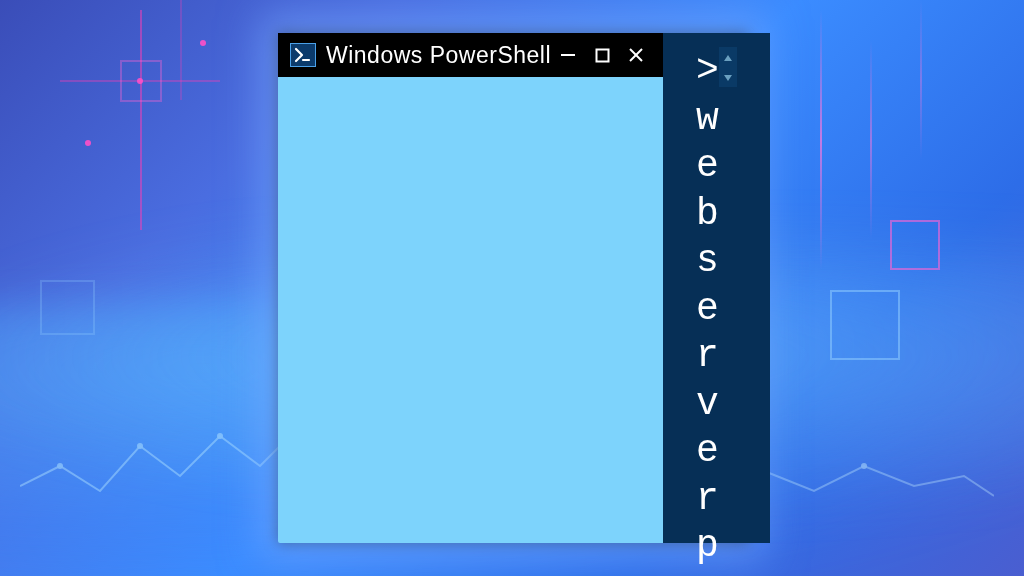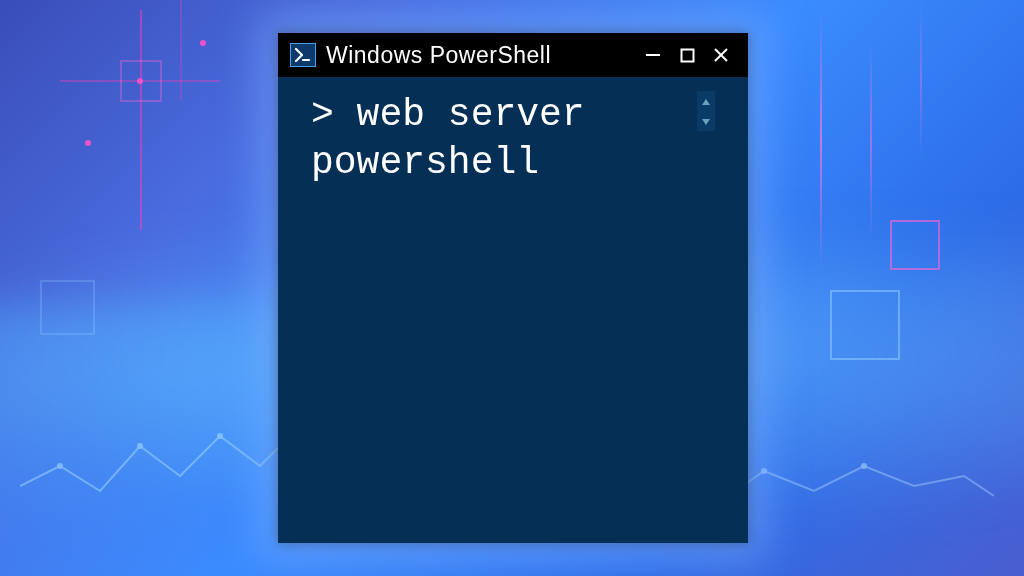--- a/index.html
+++ b/index.html
@@ -33,24 +33,24 @@
     .sq { position: absolute; border: 2px solid rgba(255,100,210,0.6); }
     .sq-b { position: absolute; border: 2px solid rgba(150,210,255,0.5); }
     .streak { position: absolute; width: 2px; background: linear-gradient(to bottom, rgba(255,120,220,0) 0%, rgba(255,120,220,0.7) 50%, rgba(255,120,220,0) 100%); }
     .chart-line { position: absolute; width: 440px; height: 120px; bottom: 60px; left: 20px; opacity: 0.55; }
     .chart-line2 { position: absolute; width: 380px; height: 100px; bottom: 40px; right: 30px; opacity: 0.5; }
 
     .window {
       position: absolute;
       left: 278px; top: 33px;
       width: 470px; height: 510px;
-      background: #b91c1c;
+      background: #7dd3fc;
       box-shadow: 0 0 40px 18px rgba(120,170,255,0.55), 0 0 14px rgba(0,0,0,0.6);
       border-radius: 2px;
-      display: flex; flex-direction: column;
+      display: flex; flex-direction: row;
     }
     .titlebar {
       height: 44px;
       background: #000;
       display: flex; align-items: center;
       padding: 0 10px 0 12px;
       color: #fff;
       font-size: 23px;
       font-weight: 400;
     }

